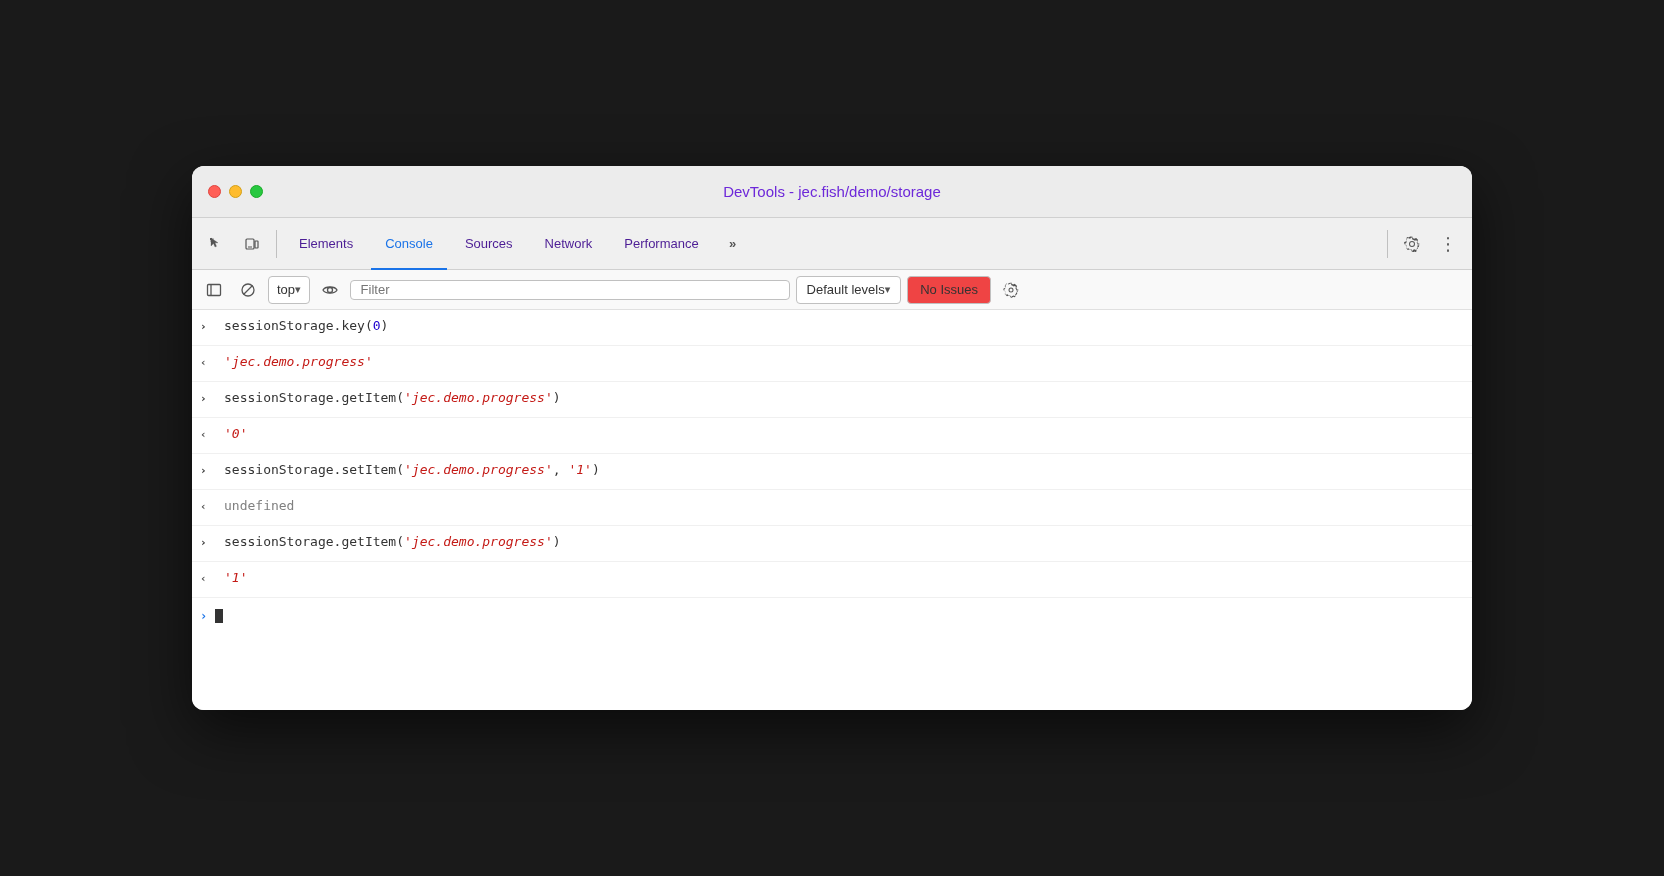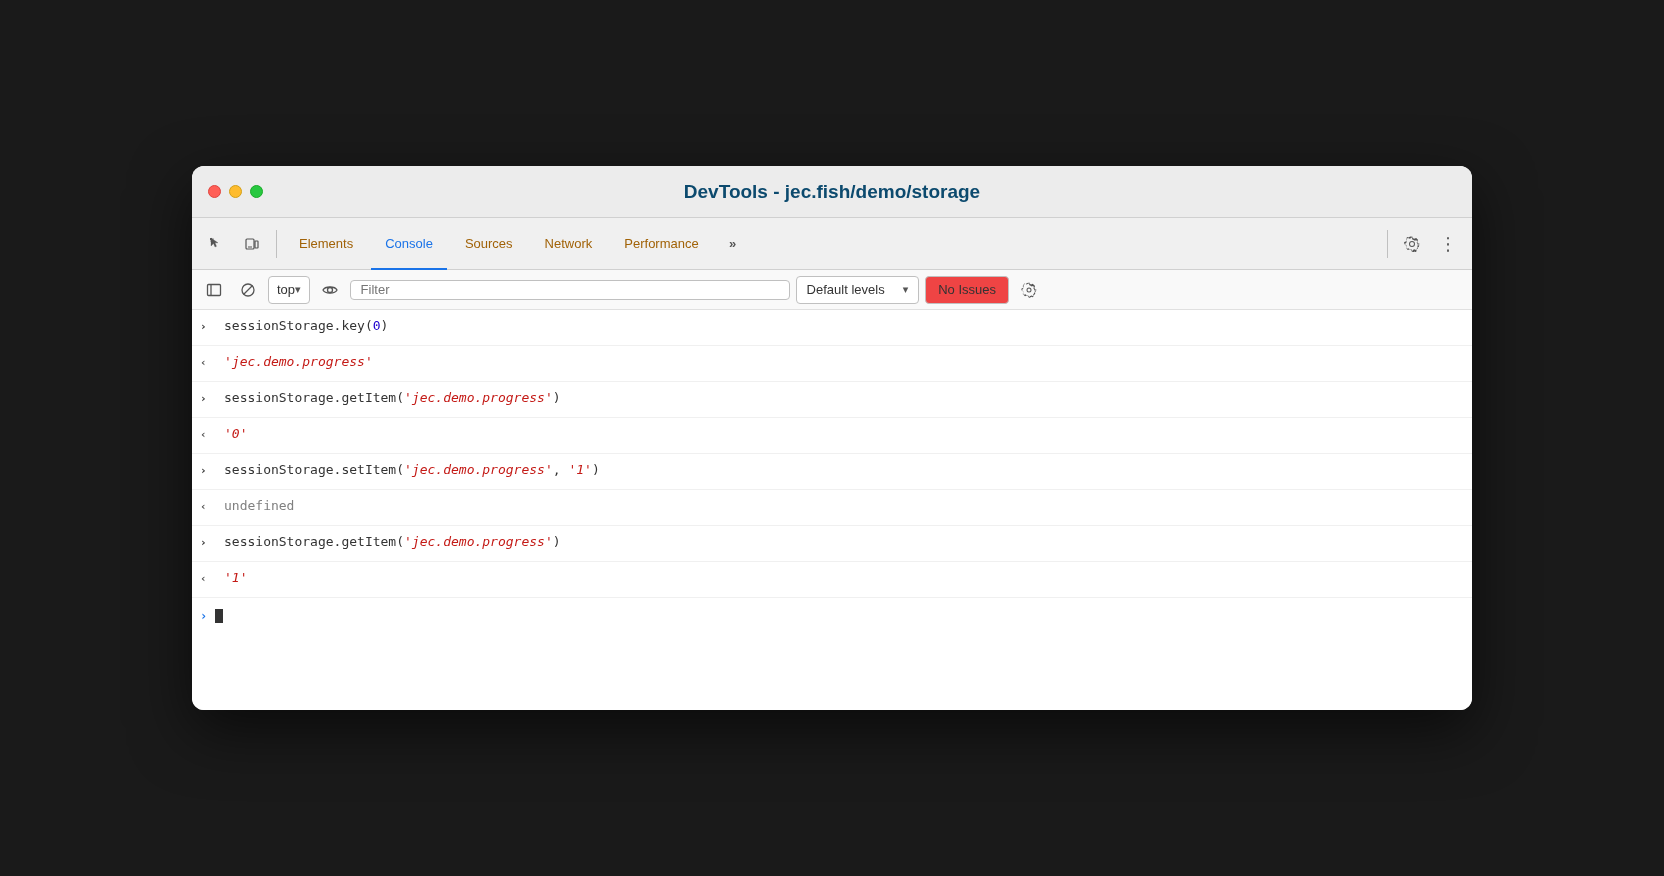--- a/index.html
+++ b/index.html
@@ -44,23 +44,23 @@
       width: 13px;
       height: 13px;
       border-radius: 50%;
     }
 
     .tl-red { background: #ff5f57; border: 0.5px solid #e0443e; }
     .tl-yellow { background: #febc2e; border: 0.5px solid #d4a017; }
     .tl-green { background: #28c840; border: 0.5px solid #1aab29; }
 
     .title-text {
-      font-size: 19px;
-      font-weight: 700;
-      color: #0c4a6e;
+      font-size: 15px;
+      font-weight: 400;
+      color: #6d28d9;
     }
 
     
     .devtools-toolbar {
       background: #f0f0f0;
       border-bottom: 1px solid #d0d0d0;
       height: 52px;
       display: flex;
       align-items: center;
       padding: 0 8px;
@@ -87,21 +87,21 @@
       background: #c0c0c0;
       margin: 0 4px;
     }
 
     .tab {
       padding: 0 14px;
       height: 52px;
       display: flex;
       align-items: center;
       font-size: 13px;
-      color: #a16207;
+      color: #4c1d95;
       cursor: pointer;
       border-bottom: 2px solid transparent;
       margin-bottom: -1px;
       white-space: nowrap;
     }
 
     .tab.active {
       color: #1a73e8;
       border-bottom: 2px solid #1a73e8;
       font-weight: 500;
@@ -169,21 +169,21 @@
       padding: 0 10px;
       font-size: 13px;
       background: white;
       color: #333;
       outline: none;
     }
 
     .default-levels-btn {
       display: flex;
       align-items: center;
-      gap: 18px;
+      gap: 0;
       padding: 2px 10px;
       border: 1px solid #c0c0c0;
       border-radius: 4px;
       background: white;
       cursor: pointer;
       font-size: 13px;
       color: #333;
       height: 28px;
       white-space: nowrap;
       text-align: center;

